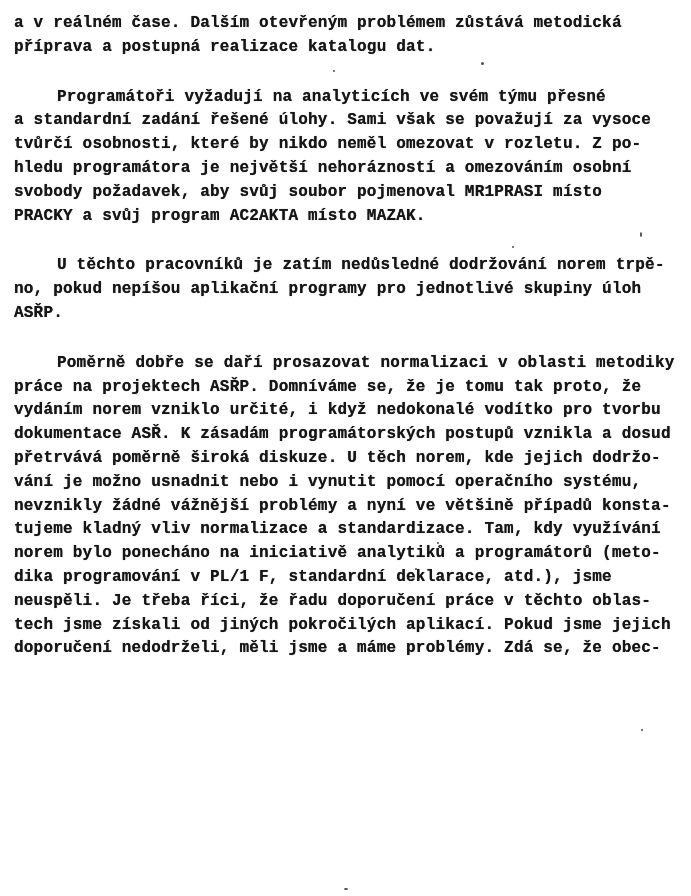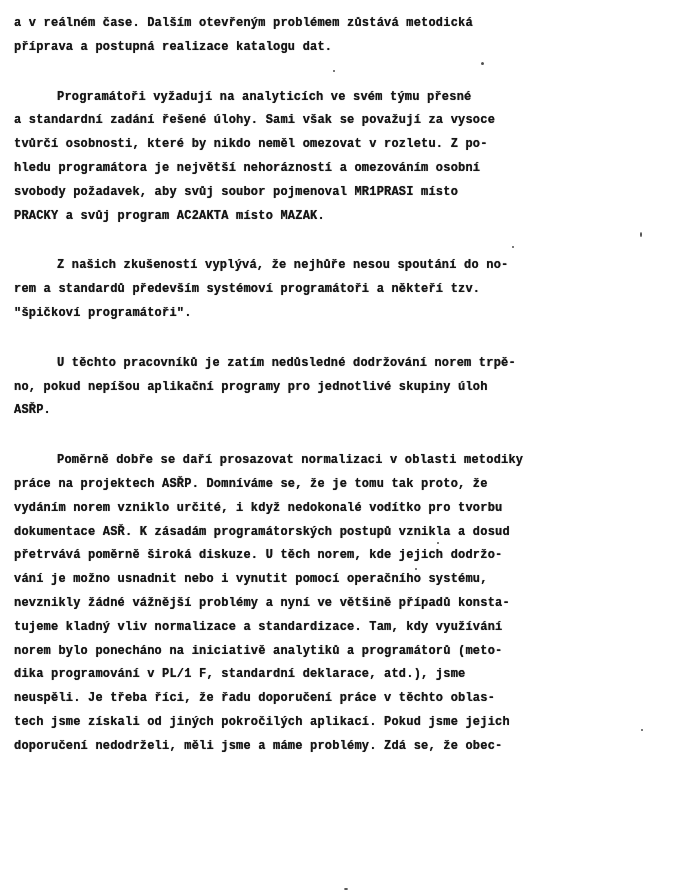--- a/index.html
+++ b/index.html
@@ -15,21 +15,21 @@
     overflow: hidden;
     font-family: "Liberation Mono", "DejaVu Sans Mono", monospace;
     font-weight: bold;
     color: #161616;
     box-sizing: border-box;
     padding: 12px 14px 0 14px;
     text-shadow: 0 0 0.7px rgba(10,10,10,0.85);
   }
   .para {
     margin: 0 0 26px 0;
-    font-size: 12px;
+    font-size: 16px;
     line-height: 23.8px;
     white-space: pre-line;
     letter-spacing: 0.2px;
   }
   .para.indent {
     text-indent: 43px;
   }
   .speck {
     position: absolute;
     background: #222;
@@ -48,23 +48,20 @@
 příprava a postupná realizace katalogu dat.</p>
 
 
   <p class="para indent">Programátoři vyžadují na analyticích ve svém týmu přesné
 a standardní zadání řešené úlohy. Sami však se považují za vysoce
 tvůrčí osobnosti, které by nikdo neměl omezovat v rozletu. Z po-
 hledu programátora je největší nehorázností a omezováním osobní
 svobody požadavek, aby svůj soubor pojmenoval MR1PRASI místo
 PRACKY a svůj program AC2AKTA místo MAZAK.</p>
 
-  <p class="para indent">Z našich zkušeností vyplývá, že nejhůře nesou spoutání do no-
-rem a standardů především systémoví programátoři a někteří tzv.
-"špičkoví programátoři".</p>
 
   <p class="para indent">U těchto pracovníků je zatím nedůsledné dodržování norem trpě-
 no, pokud nepíšou aplikační programy pro jednotlivé skupiny úloh
 ASŘP.</p>
 
   <p class="para indent">Poměrně dobře se daří prosazovat normalizaci v oblasti metodiky
 práce na projektech ASŘP. Domníváme se, že je tomu tak proto, že
 vydáním norem vzniklo určité, i když nedokonalé vodítko pro tvorbu
 dokumentace ASŘ. K zásadám programátorských postupů vznikla a dosud
 přetrvává poměrně široká diskuze. U těch norem, kde jejich dodržo-

